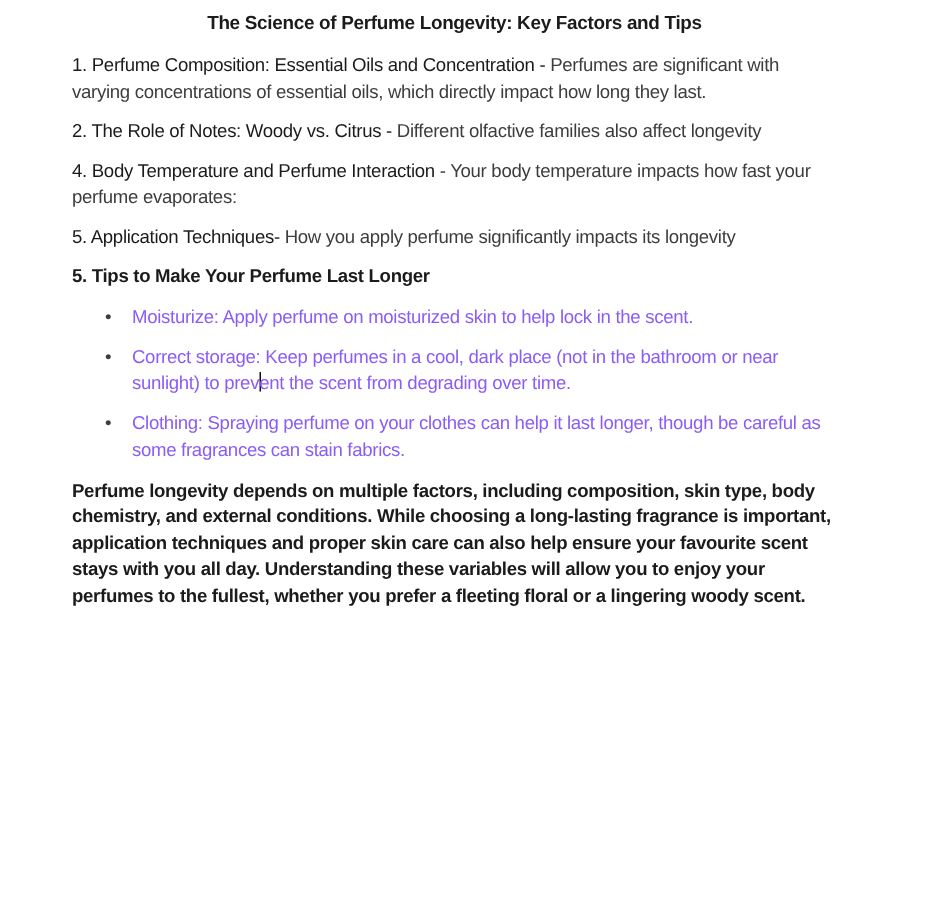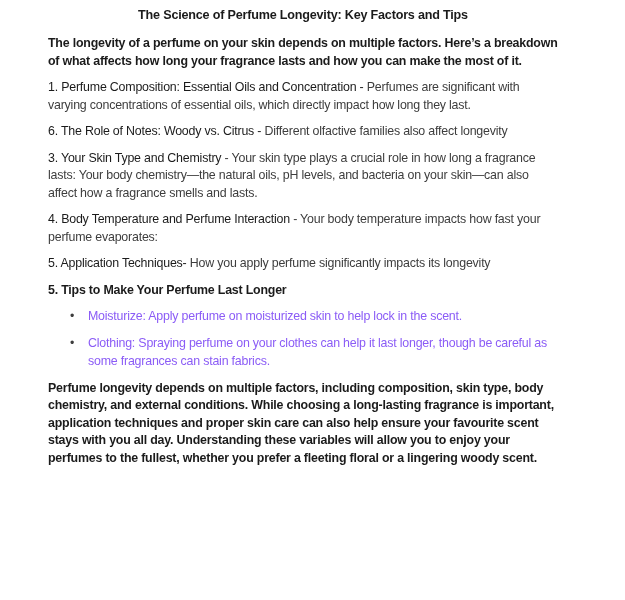--- a/index.html
+++ b/index.html
@@ -78,35 +78,34 @@
     margin-right: -1px;
   }
 </style>
 </head>
 <body>
 
 <div class="page">
 
   <h1 class="title">The Science of Perfume Longevity: Key Factors and Tips</h1>
 
-  <p class="bold-para">The longevity of a perfume on your skin depends on multiple factors. Here’s a breakdown of what affects how long your fragrance lasts and how you can make the most of it.</p>
 
   <p class="para"><b>1. Perfume Composition: Essential Oils and Concentration -</b> <span>Perfumes are significant with varying concentrations of essential oils, which directly impact how long they last.</span></p>
 
-  <p class="para"><b>6. The Role of Notes: Woody vs. Citrus -</b> <span>Different olfactive families also affect longevity</span></p>
+  <p class="para"><b>2. The Role of Notes: Woody vs. Citrus -</b> <span>Different olfactive families also affect longevity</span></p>
 
-  <p class="para"><b>3. Your Skin Type and Chemistry</b> <span>- Your skin type plays a crucial role in how long a fragrance lasts: Your body chemistry—the natural oils, pH levels, and bacteria on your skin—can also affect how a fragrance smells and lasts.</span></p>
 
   <p class="para"><b>4. Body Temperature and Perfume Interaction</b> <span>- Your body temperature impacts how fast your perfume evaporates:</span></p>
 
   <p class="para"><b>5. Application Techniques-</b> <span>How you apply perfume significantly impacts its longevity</span></p>
 
 
   <p class="bold-para">5. Tips to Make Your Perfume Last Longer</p>
 
   <ul class="tips">
     <li><span>Moisturize: Apply perfume on moisturized skin to help lock in the scent.</span></li>
+    <li><span>Correct storage: Keep perfumes in a cool, dark place (not in the bathroom or near sunlight) to prev</span><span class="caret"></span><span>ent the scent from degrading over time.</span></li>
     <li><span>Clothing: Spraying perfume on your clothes can help it last longer, though be careful as some fragrances can stain fabrics.</span></li>
   </ul>
 
   <p class="bold-para">Perfume longevity depends on multiple factors, including composition, skin type, body chemistry, and external conditions. While choosing a long-lasting fragrance is important, application techniques and proper skin care can also help ensure your favourite scent stays with you all day. Understanding these variables will allow you to enjoy your perfumes to the fullest, whether you prefer a fleeting floral or a lingering woody scent.</p>
 
 </div>
 
 </body></html>

